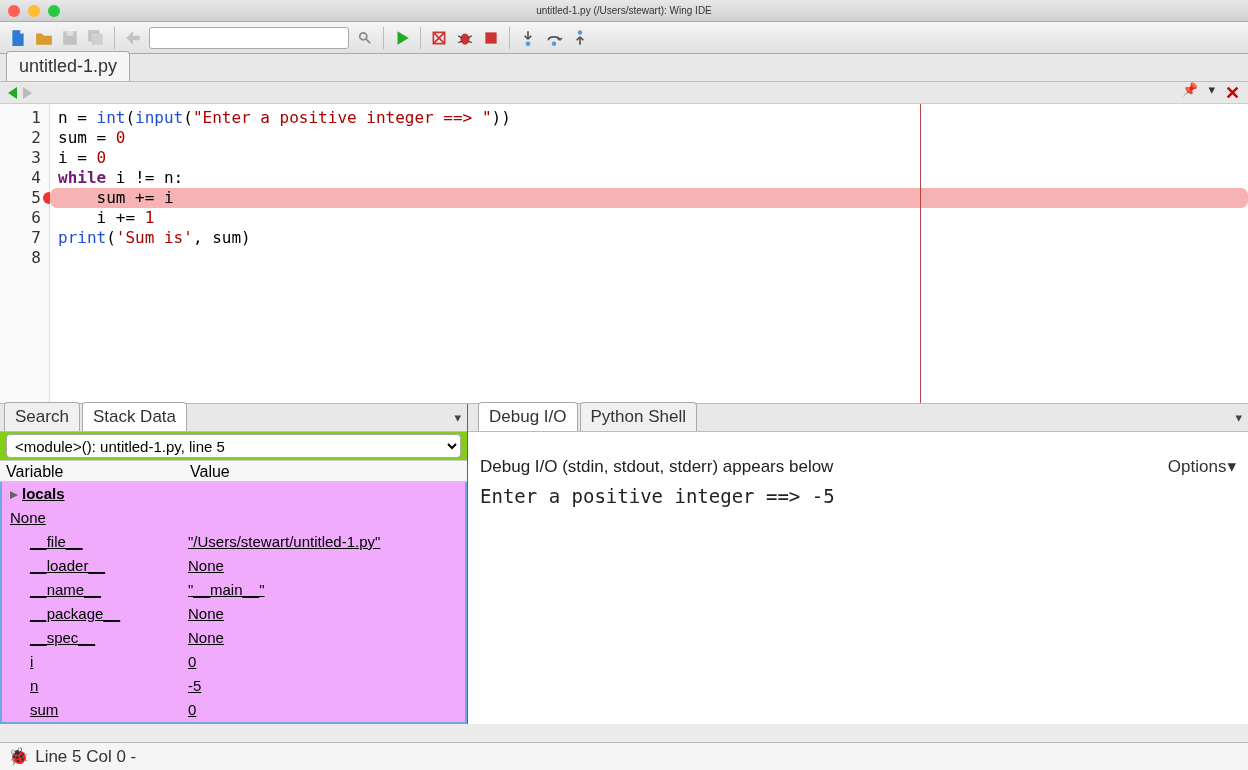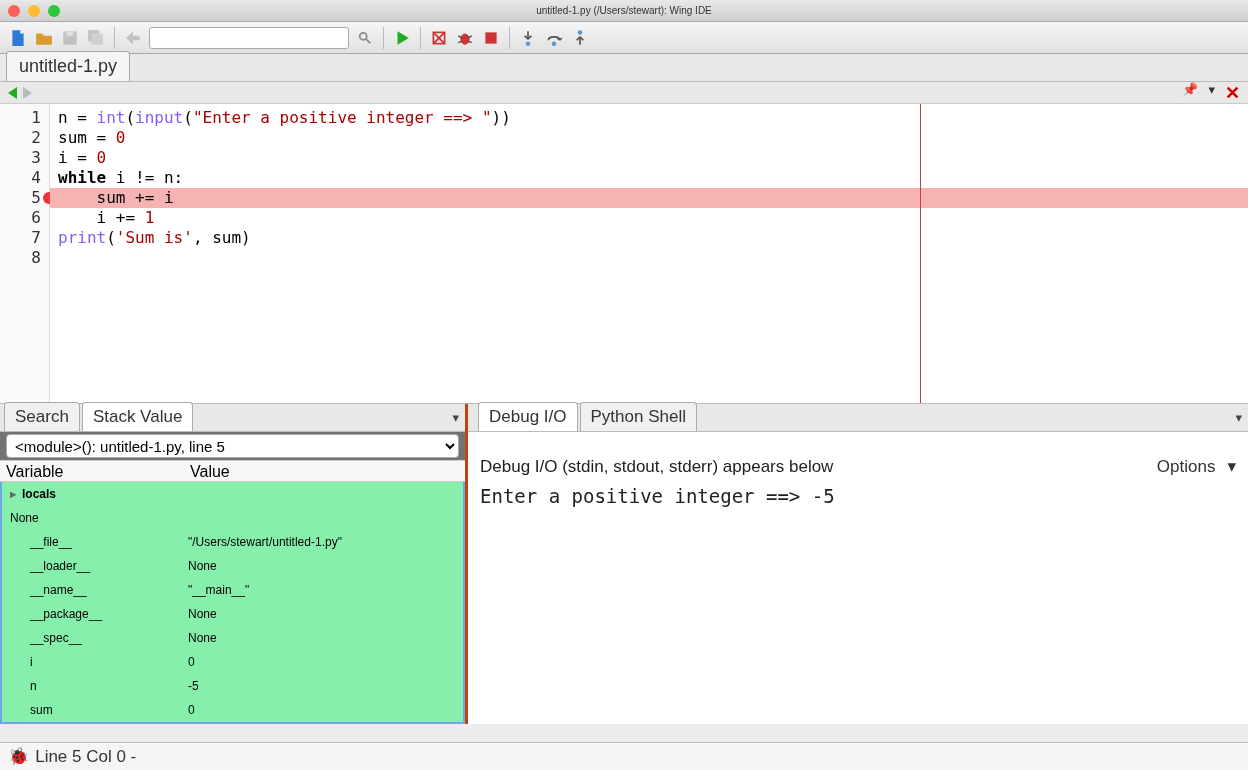--- a/index.html
+++ b/index.html
@@ -31,56 +31,56 @@
 .navrow{height:22px;background:#e8e8e8;display:flex;align-items:center;padding:0 8px;gap:6px;border-bottom:1px solid #ccc;}
 .navrow .right{margin-left:auto;display:flex;gap:10px;}
 
 
 .editor-wrap{display:flex;height:300px;background:#e8e8e8;border-bottom:1px solid #bbb;}
 .gutter{width:50px;background:#fafafa;border-right:1px solid #ddd;text-align:right;padding:4px 8px 0 4px;color:#333;line-height:20px;}
 .gutter .bp{position:relative;}
 .gutter .bp::after{content:"";position:absolute;right:-14px;top:4px;width:12px;height:12px;border-radius:50%;background:#e33;}
 .codearea{flex:1;background:#fff;position:relative;padding-top:4px;line-height:20px;overflow:hidden;}
 .codeline{white-space:pre;padding-left:8px;}
-.hl{background:#f7b3b3;}
+.hl{background:#f7b3b3;border-radius:7px;}
 .margin80{position:absolute;top:0;bottom:0;left:870px;border-left:1px solid #b44;}
-.kw{color:#000000;font-weight:bold;}
-.fn{color:#8b5cf6;}
+.kw{color:#701a75;font-weight:bold;}
+.fn{color:#1d4ed8;}
 .str{color:#aa0000;}
 .num{color:#aa0000;}
 
 
 .bottom{display:flex;height:320px;}
-.pane-left{width:468px;display:flex;flex-direction:column;border-right:3px solid #c2410c;background:#f0f0f0;}
+.pane-left{width:468px;display:flex;flex-direction:column;border-right:1px solid #c2410c;background:#f0f0f0;}
 .pane-right{flex:1;display:flex;flex-direction:column;background:#fff;}
 
 
 .panetabs{height:28px;background:#e8e8e8;display:flex;align-items:flex-end;padding-left:4px;border-bottom:1px solid #bbb;position:relative;}
 .ptab{padding:4px 10px;border:1px solid #aaa;border-bottom:none;border-radius:4px 4px 0 0;font-size:17px;color:#333;background:#f0f0f0;margin-right:2px;}
 .ptab.active{background:#fff;}
 .panetabs .menu-caret{position:absolute;right:6px;top:6px;color:#444;cursor:pointer;}
 
 
-.modsel{height:28px;display:flex;align-items:center;padding:2px 6px;background:#737373;}
+.modsel{height:28px;display:flex;align-items:center;padding:2px 6px;background:#84cc16;}
 .modsel select{flex:1;height:24px;border:1px solid #aaa;border-radius:4px;background:#fff;font-size:15px;padding-left:4px;}
 
 
 .sd-head{display:flex;height:22px;background:#f7f7f7;border-top:1px solid #ccc;border-bottom:1px solid #ccc;font-size:16px;}
 .sd-head div{padding:2px 6px;}
-.sd-body{flex:1;background:#86efac;border:2px solid #6fa8e8;border-top:none;overflow:hidden;font-size:12px;line-height:24px;}
+.sd-body{flex:1;background:#f0abfc;border:2px solid #6fa8e8;border-top:none;overflow:hidden;font-size:15px;line-height:24px;text-decoration:underline;}
 .sd-row{display:flex;padding-left:8px;}
 .sd-var{width:178px;overflow:hidden;white-space:nowrap;}
 .sd-val{flex:1;overflow:hidden;white-space:nowrap;}
 .disclosure{display:inline-block;width:12px;color:#666;}
 .bold{font-weight:bold;}
 
 
 .iopanel{padding:24px 12px;font-size:17px;color:#222;}
 .io-head{display:flex;align-items:center;}
-.io-head .opt{margin-left:auto;color:#333;display:flex;align-items:center;gap:12px;}
+.io-head .opt{margin-left:auto;color:#333;display:flex;align-items:center;gap:1px;}
 .io-body{margin-top:8px;font-family:Menlo,Monaco,monospace;font-size:19px;}
 
 
 .status{position:absolute;left:0;right:0;bottom:0;height:28px;background:#f5f5f5;border-top:1px solid #bbb;display:flex;align-items:center;padding:0 8px;font-size:17px;color:#333;gap:6px;}
 
 .tri-left{width:0;height:0;border-top:6px solid transparent;border-bottom:6px solid transparent;border-right:9px solid;}
 .tri-right{width:0;height:0;border-top:6px solid transparent;border-bottom:6px solid transparent;border-left:9px solid;}
 </style>
 </head>
 <body>
@@ -215,21 +215,21 @@
       <div class="codeline">    i += <span class="num">1</span></div>
       <div class="codeline"><span class="fn">print</span>(<span class="str">'Sum is'</span>, sum)</div>
       <div class="codeline"></div>
     </div>
 </div>
 
 <div class="bottom">
   <div class="pane-left">
     <div class="panetabs">
       <div class="ptab">Search</div>
-      <div class="ptab active">Stack Value</div>
+      <div class="ptab active">Stack Data</div>
       <div class="menu-caret">▾</div>
     </div>
     <div class="modsel">
       <select>
         <option>&lt;module&gt;(): untitled-1.py, line 5</option>
       </select>
     </div>
     <div class="sd-head">
       <div style="width:184px">Variable</div>
       <div>Value</div>

